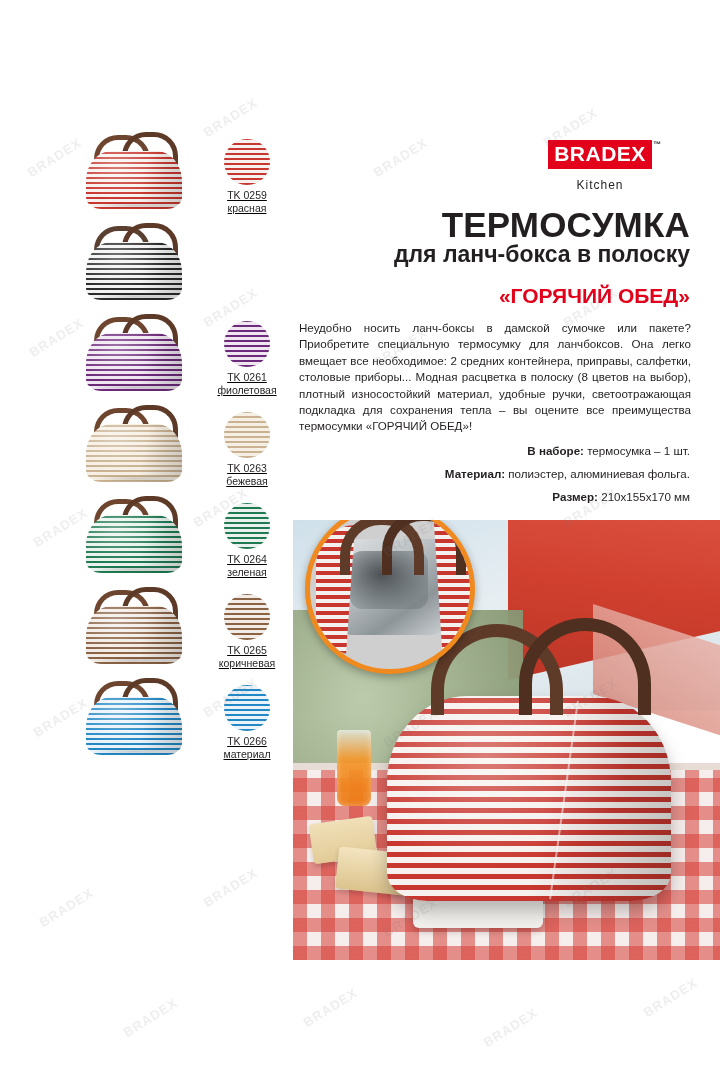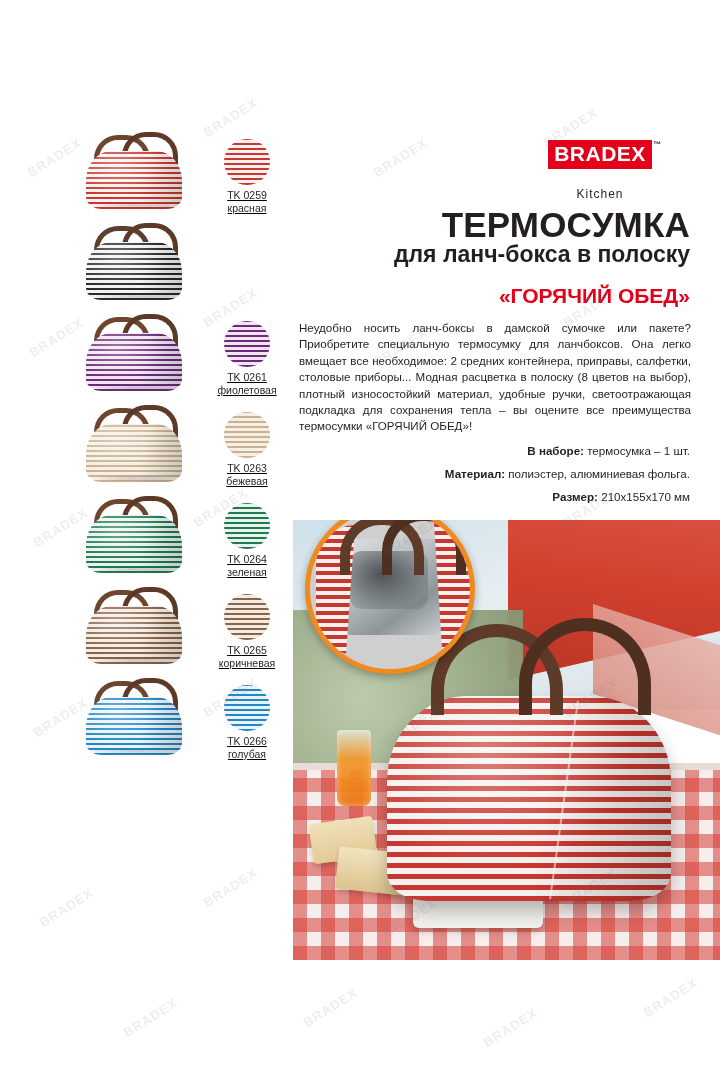--- a/index.html
+++ b/index.html
@@ -156,21 +156,21 @@
     right: -10px;
     top: 0px;
     font-size: 8px;
     color: #231f20;
     font-weight: bold;
   }
   .logo .kitchen {
     color: #231f20;
     font-size: 12px;
     letter-spacing: 1px;
-    margin-top: 18px;
+    margin-top: 9px;
   }
 
   .titleblock {
     position: absolute;
     right: 30px;
     top: 210px;
     width: 390px;
     text-align: right;
   }
   .t1 {
@@ -489,21 +489,21 @@
             <div class="stripes" style="background: repeating-linear-gradient(0deg, rgb(34, 136, 196) 0px, rgb(34, 136, 196) 2px, rgb(234, 243, 249) 2px, rgb(234, 243, 249) 5px);"></div>
             <div style="position:absolute;inset:0;background:radial-gradient(ellipse at 32% 26%, rgba(255,255,255,0.35), rgba(255,255,255,0) 55%), linear-gradient(100deg, rgba(0,0,0,0) 58%, rgba(0,0,0,0.18) 100%);"></div>
           </div>
           <div class="shadowEl"></div>
         </div>
         <div class="swatch-wrap">
           <div class="swatch">
             <div class="stripes" style="background: repeating-linear-gradient(0deg, rgb(34, 136, 196) 0px, rgb(34, 136, 196) 2px, rgb(234, 243, 249) 2px, rgb(234, 243, 249) 5px);"></div>
           </div>
           <div class="code">TK 0266</div>
-          <div class="cname">голубая</div>
+          <div class="cname">материал</div>
         </div>
       </div>
     </div>
 
   <div class="rightcol">
 
     <div class="logo">
       <div class="brandbox">
         <span>BRADEX</span>
         <span class="tm">™</span>

